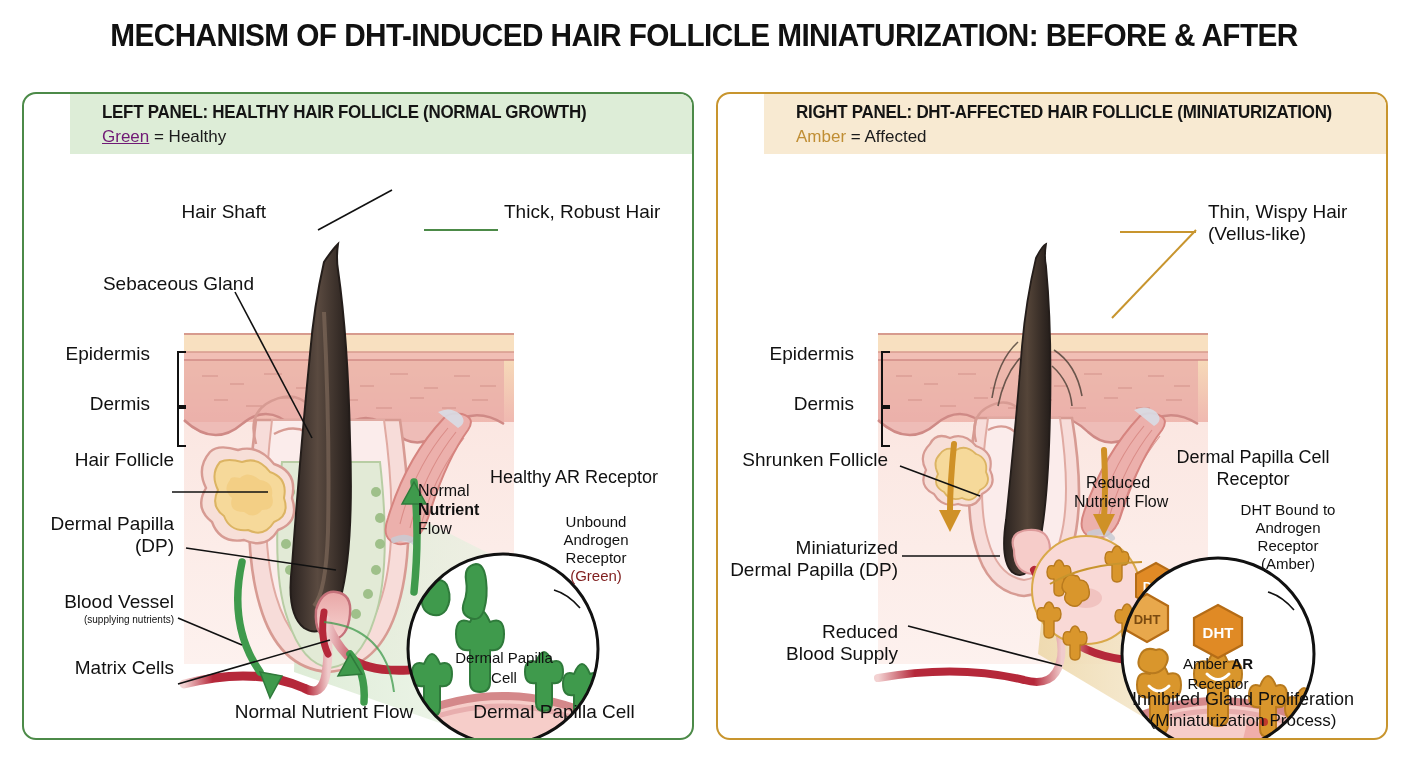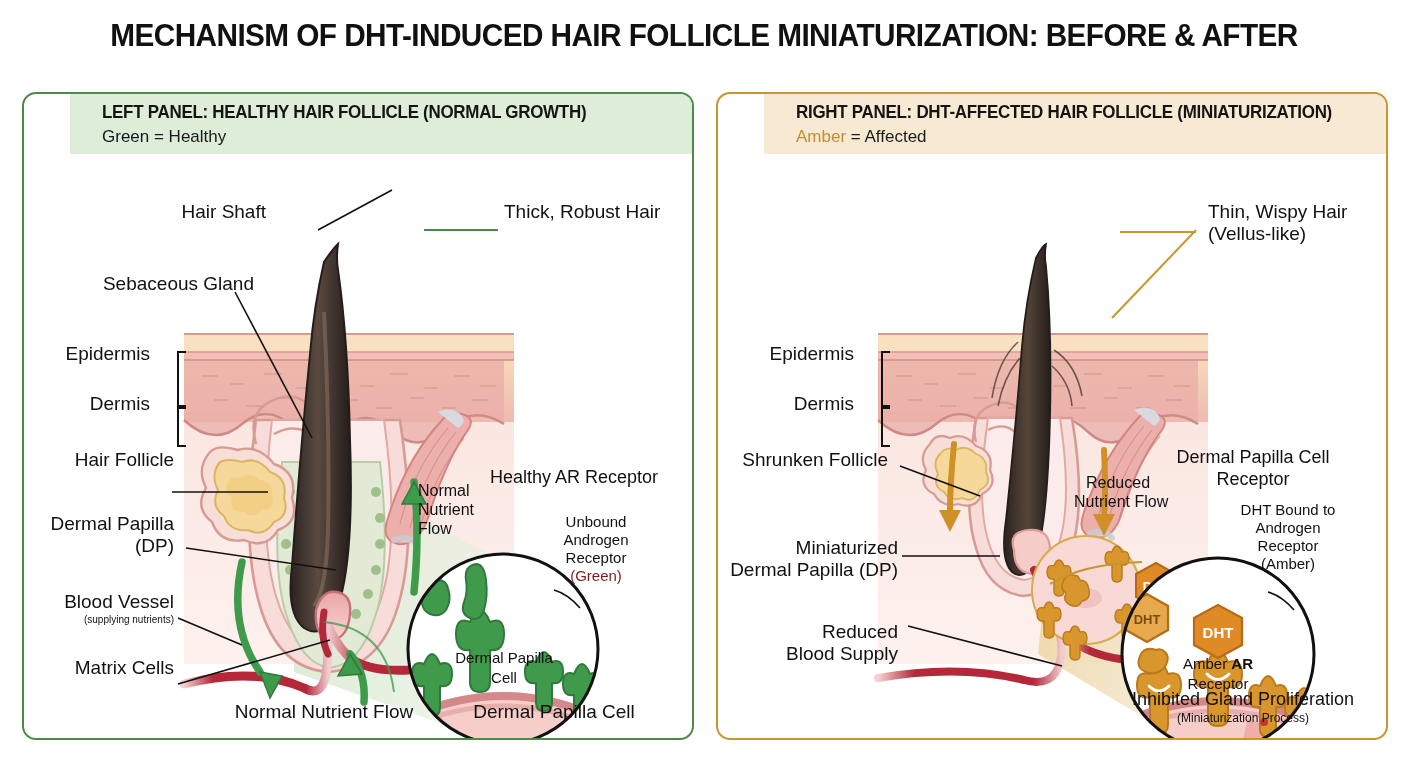--- a/index.html
+++ b/index.html
@@ -16,21 +16,21 @@
   .panel{position:absolute;top:92px;height:648px;border-radius:14px;background:#fff;box-sizing:border-box;overflow:hidden;}
   .panel.left{left:22px;width:672px;border:2.5px solid #4c8a48;}
   .panel.right{left:716px;width:672px;border:2.5px solid #c8952e;}
 
   .phead{position:absolute;left:0;top:0;width:100%;height:60px;box-sizing:border-box;padding:8px 0 0 32px;margin-left:46px;}
   .panel.left .phead{background:#ddedd7;}
   .panel.right .phead{background:#f8ead2;}
   .phead .h1{font-size:17.5px;font-weight:bold;color:#141414;letter-spacing:-0.3px;transform:scaleX(0.97);transform-origin:left;white-space:nowrap;}
   .phead .h2{font-size:17px;color:#1b1b1b;margin-top:4px;white-space:nowrap;}
   .phead .h2 .key{font-weight:normal;}
-  .panel.left .phead .h2 .key{color:#0f172a;}
+  .panel.left .phead .h2 .key{color:#701a75;text-decoration:underline;}
   .panel.right .phead .h2 .key{color:#c08e34;}
 
   .body{position:absolute;left:0;top:68px;width:100%;height:578px;}
   svg.art{position:absolute;left:0;top:0;}
 
   .lbl{position:absolute;font-family:"Liberation Sans",sans-serif;color:#111;font-size:19px;line-height:1.08;white-space:nowrap;}
   .lbl.r{text-align:right;}
   .lbl.c{text-align:center;}
   .lbl.sm{font-size:15px;}
   .lbl.md{font-size:16px;}
@@ -216,21 +216,21 @@
       <div class="lbl r" style="left:-10px;top:182px;width:136px;">Epidermis</div>
       <div class="lbl r" style="left:-10px;top:232px;width:136px;">Dermis</div>
       <div class="lbl r" style="left:-10px;top:288px;width:160px;">Hair Follicle</div>
       <div class="lbl r" style="left:-10px;top:352px;width:160px;">Dermal Papilla</div>
       <div class="lbl r" style="left:-10px;top:374px;width:160px;">(DP)</div>
       <div class="lbl r" style="left:-10px;top:430px;width:160px;">Blood Vessel</div>
       <div class="lbl r xs" style="left:-14px;top:453px;width:164px;">(supplying nutrients)</div>
       <div class="lbl r" style="left:-10px;top:496px;width:160px;">Matrix Cells</div>
 
       <div class="lbl md" style="left:394px;top:320px;">Normal</div>
-      <div class="lbl md" style="left:394px;top:339px;">Nutrient</div>
+      <div class="lbl md" style="left:394px;top:339px;font-weight:bold;">Nutrient</div>
       <div class="lbl md" style="left:394px;top:358px;">Flow</div>
 
       <div class="lbl c" style="left:390px;top:316px;width:0;"></div>
       <div class="lbl" style="left:466px;top:306px;font-size:18px;">Healthy AR Receptor</div>
 
       <div class="lbl c sm" style="left:508px;top:352px;width:128px;">Unbound</div>
       <div class="lbl c sm" style="left:508px;top:370px;width:128px;">Androgen</div>
       <div class="lbl c sm" style="left:508px;top:388px;width:128px;">Receptor</div>
       <div class="lbl c sm green" style="left:508px;top:406px;width:128px;">(Green)</div>
 
@@ -433,21 +433,21 @@
 
       <div class="lbl c sm" style="left:490px;top:340px;width:160px;">DHT Bound to</div>
       <div class="lbl c sm" style="left:490px;top:358px;width:160px;">Androgen</div>
       <div class="lbl c sm" style="left:490px;top:376px;width:160px;">Receptor</div>
       <div class="lbl c sm" style="left:490px;top:394px;width:160px;">(Amber)</div>
 
       <div class="lbl c sm" style="left:420px;top:494px;width:160px;"><span>Amber </span><span class="b">AR</span></div>
       <div class="lbl c sm" style="left:420px;top:514px;width:160px;">Receptor</div>
 
       <div class="lbl c" style="left:380px;top:528px;width:290px;font-size:18px;">Inhibited Gland Proliferation</div>
-      <div class="lbl c" style="left:380px;top:550px;width:290px;font-size:12px;">(Miniaturization Process)</div>
+      <div class="lbl c" style="left:380px;top:550px;width:290px;font-size:17px;">(Miniaturization Process)</div>
     </div>
   </div>
 
   <svg style="position:absolute;left:0;top:0;pointer-events:none;" width="1408" height="768">
     <g stroke="#111" stroke-width="1.6" fill="none">
       <path d="M318 230 L392 190"></path>
       <path d="M235 292 L312 438"></path>
       <path d="M172 492 L268 492"></path>
       <path d="M186 548 L336 570"></path>
       <path d="M178 618 L242 645"></path>

